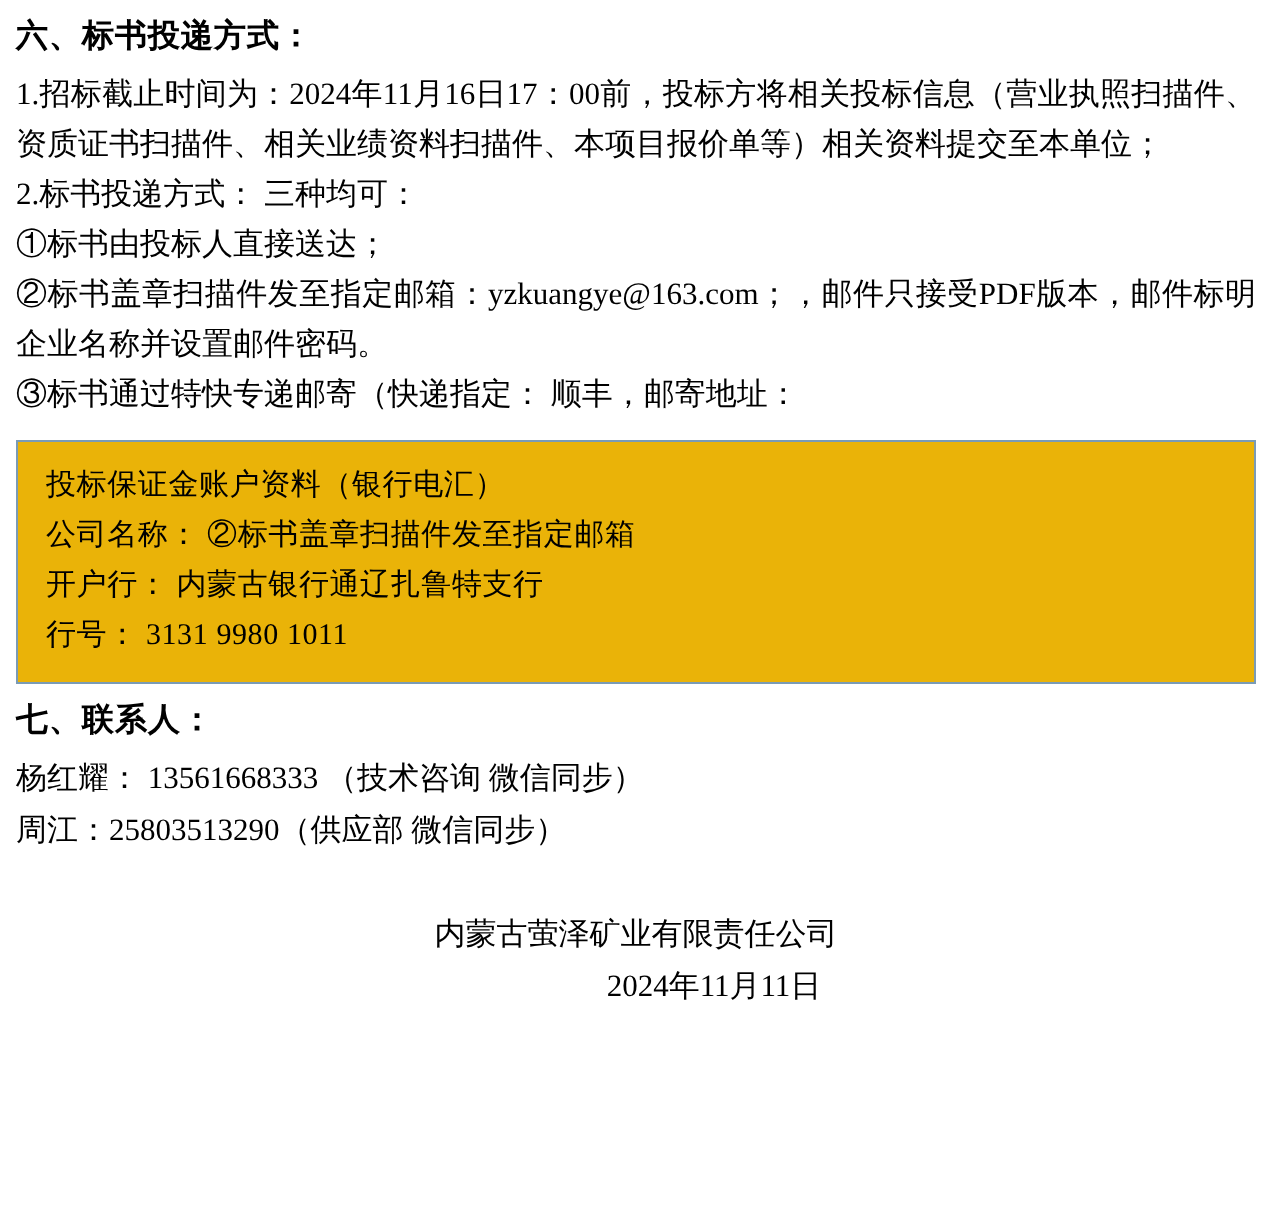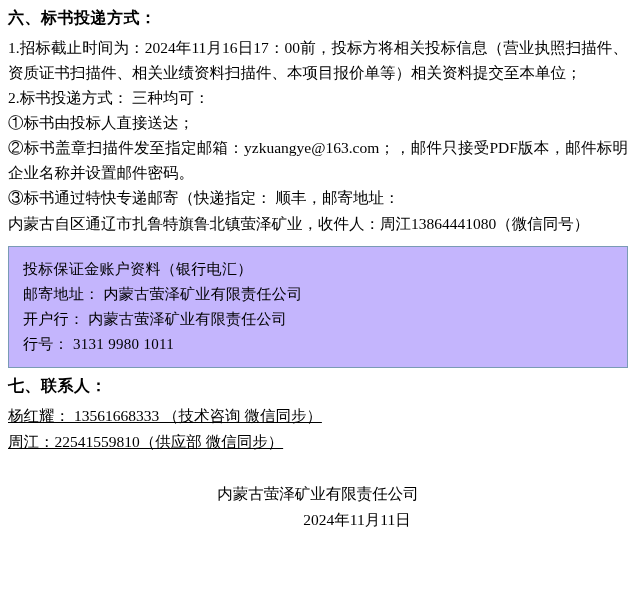--- a/index.html
+++ b/index.html
@@ -33,39 +33,38 @@
     line-height: 25px;
     margin: 0 8px 0 8px;
     text-align: justify;
   }
   .tight {
     margin-bottom: 1px;
   }
   .bank-box {
     margin: 10px 8px 8px 8px;
     border: 1px solid #7a9bb5;
-    background: #c4b5fd;
+    background: #eab308;
     padding: 10px 0 10px 0;
   }
   .bank-line {
     font-size: 15px;
     line-height: 25px;
     padding: 0 14px;
     letter-spacing: 0.3px;
   }
   .after-box {
     font-size: 15.5px;
     line-height: 25px;
     margin: 6px 8px 0 8px;
   }
   .contact-line {
     font-size: 15.5px;
     line-height: 26px;
     margin: 0 8px;
-    text-decoration: underline;
   }
   .signature {
     margin-top: 26px;
     text-align: center;
     font-size: 15.5px;
     line-height: 26px;
   }
   .sign-company {
     display: block;
   }
@@ -79,33 +78,32 @@
 
 <div class="page">
 
   <div class="section-head">六、标书投递方式：</div>
 
   <div class="para">1.招标截止时间为：2024年11月16日17：00前，投标方将相关投标信息（营业执照扫描件、资质证书扫描件、相关业绩资料扫描件、本项目报价单等）相关资料提交至本单位；</div>
   <div class="para">2.标书投递方式：  三种均可：</div>
   <div class="para">①标书由投标人直接送达；</div>
   <div class="para">②标书盖章扫描件发至指定邮箱：yzkuangye@163.com；，邮件只接受PDF版本，邮件标明企业名称并设置邮件密码。</div>
   <div class="para tight">③标书通过特快专递邮寄（快递指定：  顺丰，邮寄地址：</div>
-  <div class="para">内蒙古自区通辽市扎鲁特旗鲁北镇萤泽矿业，收件人：周江13864441080（微信同号）</div>
 
   <div class="bank-box">
     <div class="bank-line">投标保证金账户资料（银行电汇）</div>
-    <div class="bank-line">邮寄地址：  内蒙古萤泽矿业有限责任公司</div>
-    <div class="bank-line">开户行：  内蒙古萤泽矿业有限责任公司</div>
+    <div class="bank-line">公司名称：  ②标书盖章扫描件发至指定邮箱</div>
+    <div class="bank-line">开户行：  内蒙古银行通辽扎鲁特支行</div>
     <div class="bank-line">行号：  3131 9980  1011</div>
   </div>
 
 
   <div class="section-head">七、联系人：</div>
 
   <div class="contact-line">杨红耀：  13561668333  （技术咨询 微信同步）</div>
-  <div class="contact-line">周江：22541559810（供应部 微信同步）</div>
+  <div class="contact-line">周江：25803513290（供应部 微信同步）</div>
 
   <div class="signature">
     <span class="sign-company">内蒙古萤泽矿业有限责任公司</span>
     <span class="sign-date">2024年11月11日</span>
   </div>
 
 </div>
 
 </body></html>

